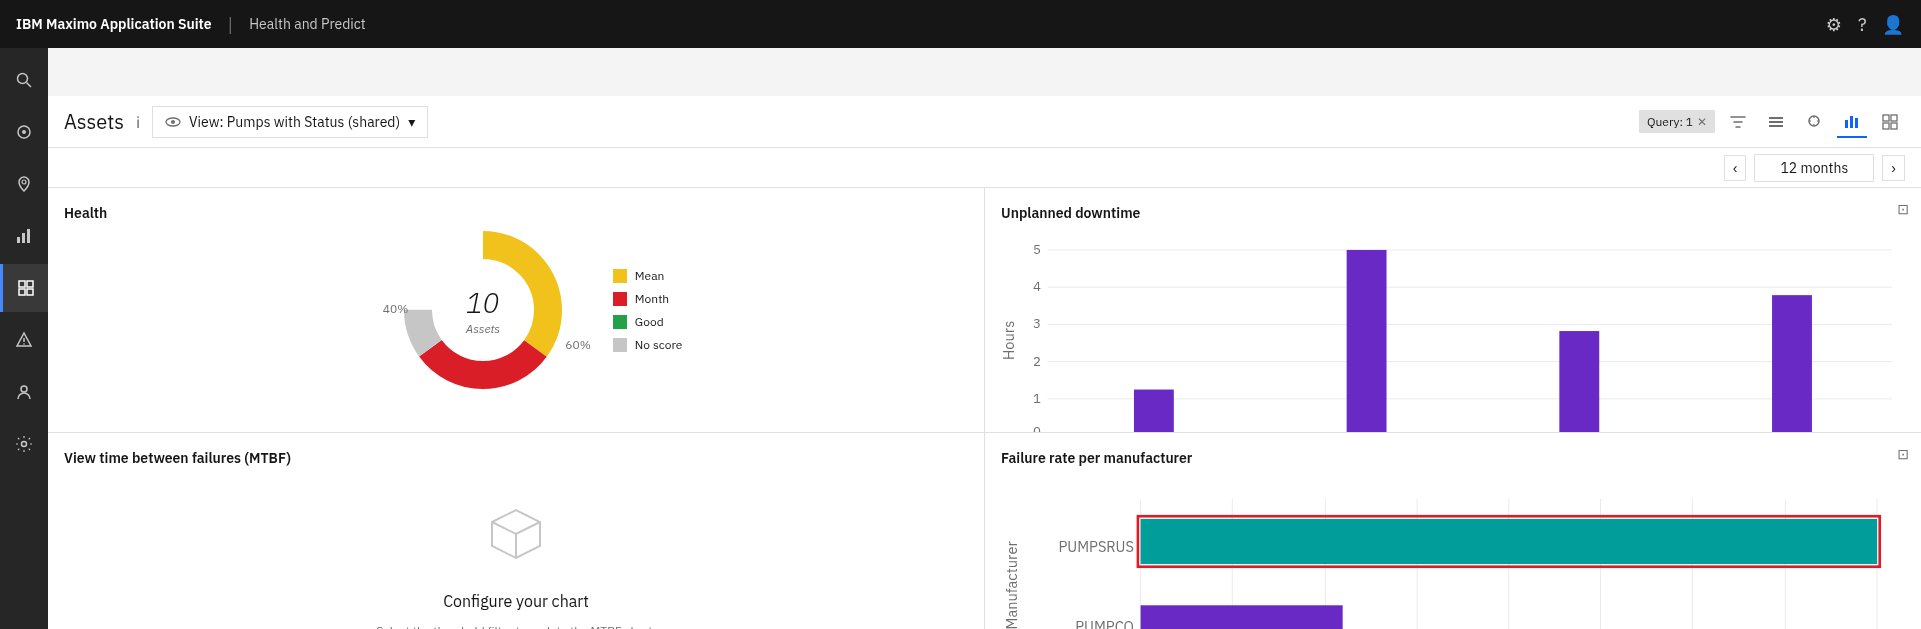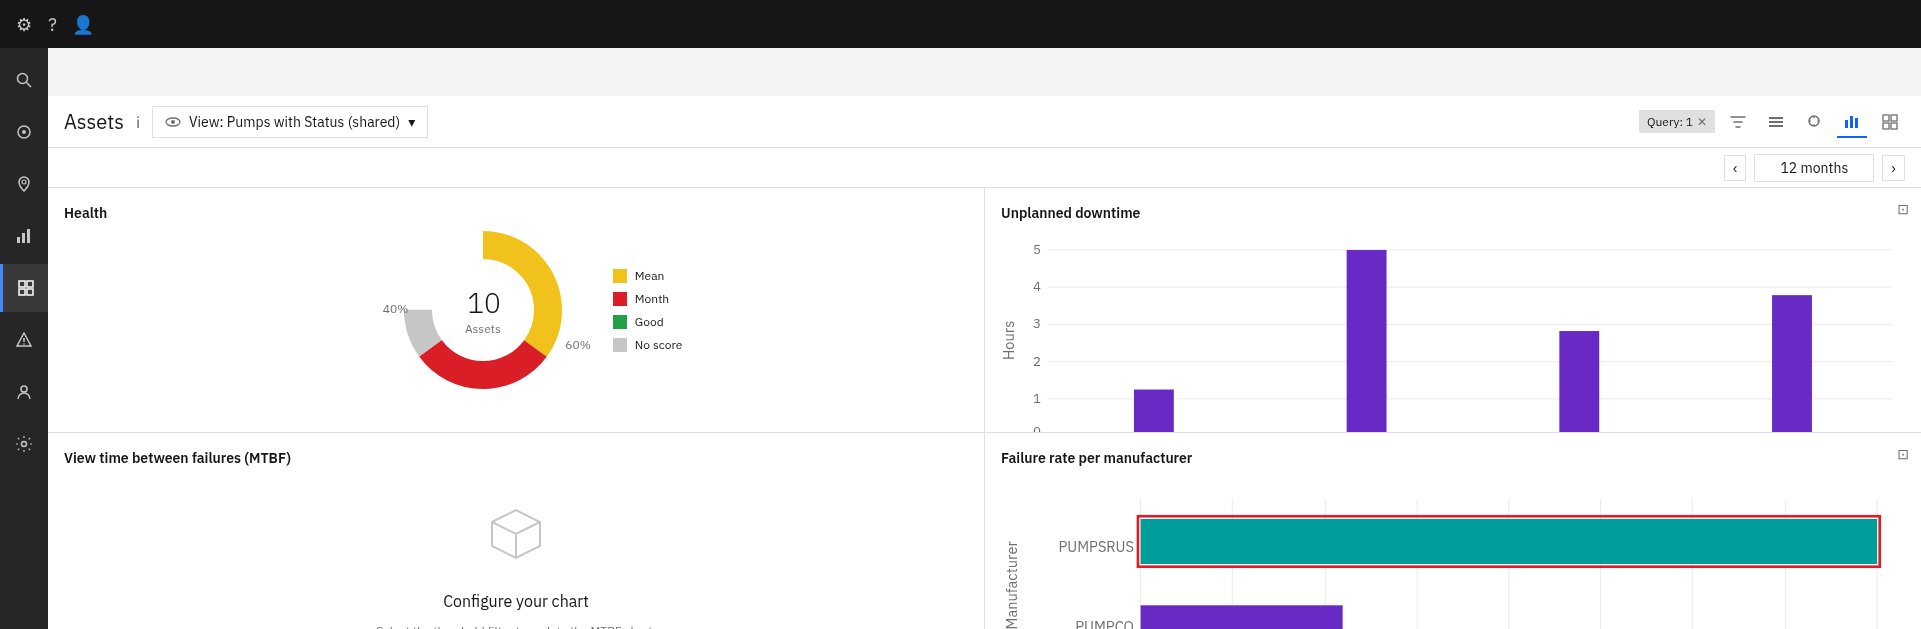--- a/index.html
+++ b/index.html
@@ -170,21 +170,22 @@
     }
 
     
     .health-panel { display: flex; flex-direction: row; }
     .health-content { display: flex; align-items: center; justify-content: center; flex: 1; gap: 40px; }
     .donut-wrapper { position: relative; width: 180px; height: 180px; }
     .donut-center {
       position: absolute;
       top: 50%; left: 50%;
       transform: translate(-50%, -50%);
-      text-align: right;
+      text-align: left;
+      font-style: italic;
     }
     .donut-center-number { font-size: 28px; font-weight: 300; }
     .donut-center-label { font-size: 12px; color: #6f6f6f; }
     .donut-label-40 { position: absolute; left: -10px; top: 45%; font-size: 12px; color: #6f6f6f; }
     .donut-label-60 { position: absolute; right: -18px; top: 65%; font-size: 12px; color: #6f6f6f; }
     .legend { display: flex; flex-direction: column; gap: 8px; }
     .legend-item { display: flex; align-items: center; gap: 8px; font-size: 12px; }
     .legend-swatch { width: 14px; height: 14px; flex-shrink: 0; }
 
     
@@ -200,20 +201,25 @@
     .mtbf-configure-title { font-size: 16px; font-weight: 400; }
     .mtbf-configure-desc { font-size: 12px; color: #6f6f6f; text-align: center; }
 
     
     .failure-panel { display: flex; flex-direction: column; }
   </style>
 </head>
 <body>
 
 <div class="topbar">
+  <div class="topbar-left">
+    <span class="topbar-brand">IBM Maximo Application Suite</span>
+    <span class="topbar-divider">|</span>
+    <span class="topbar-section">Health and Predict</span>
+  </div>
   <div class="topbar-icons">
     <span class="topbar-icon">⚙</span>
     <span class="topbar-icon">?</span>
     <span class="topbar-icon">👤</span>
   </div>
 </div>
 
 <div class="sidebar">
   <div class="sidebar-item">
     <svg width="18" height="18" viewBox="0 0 18 18" fill="none">

